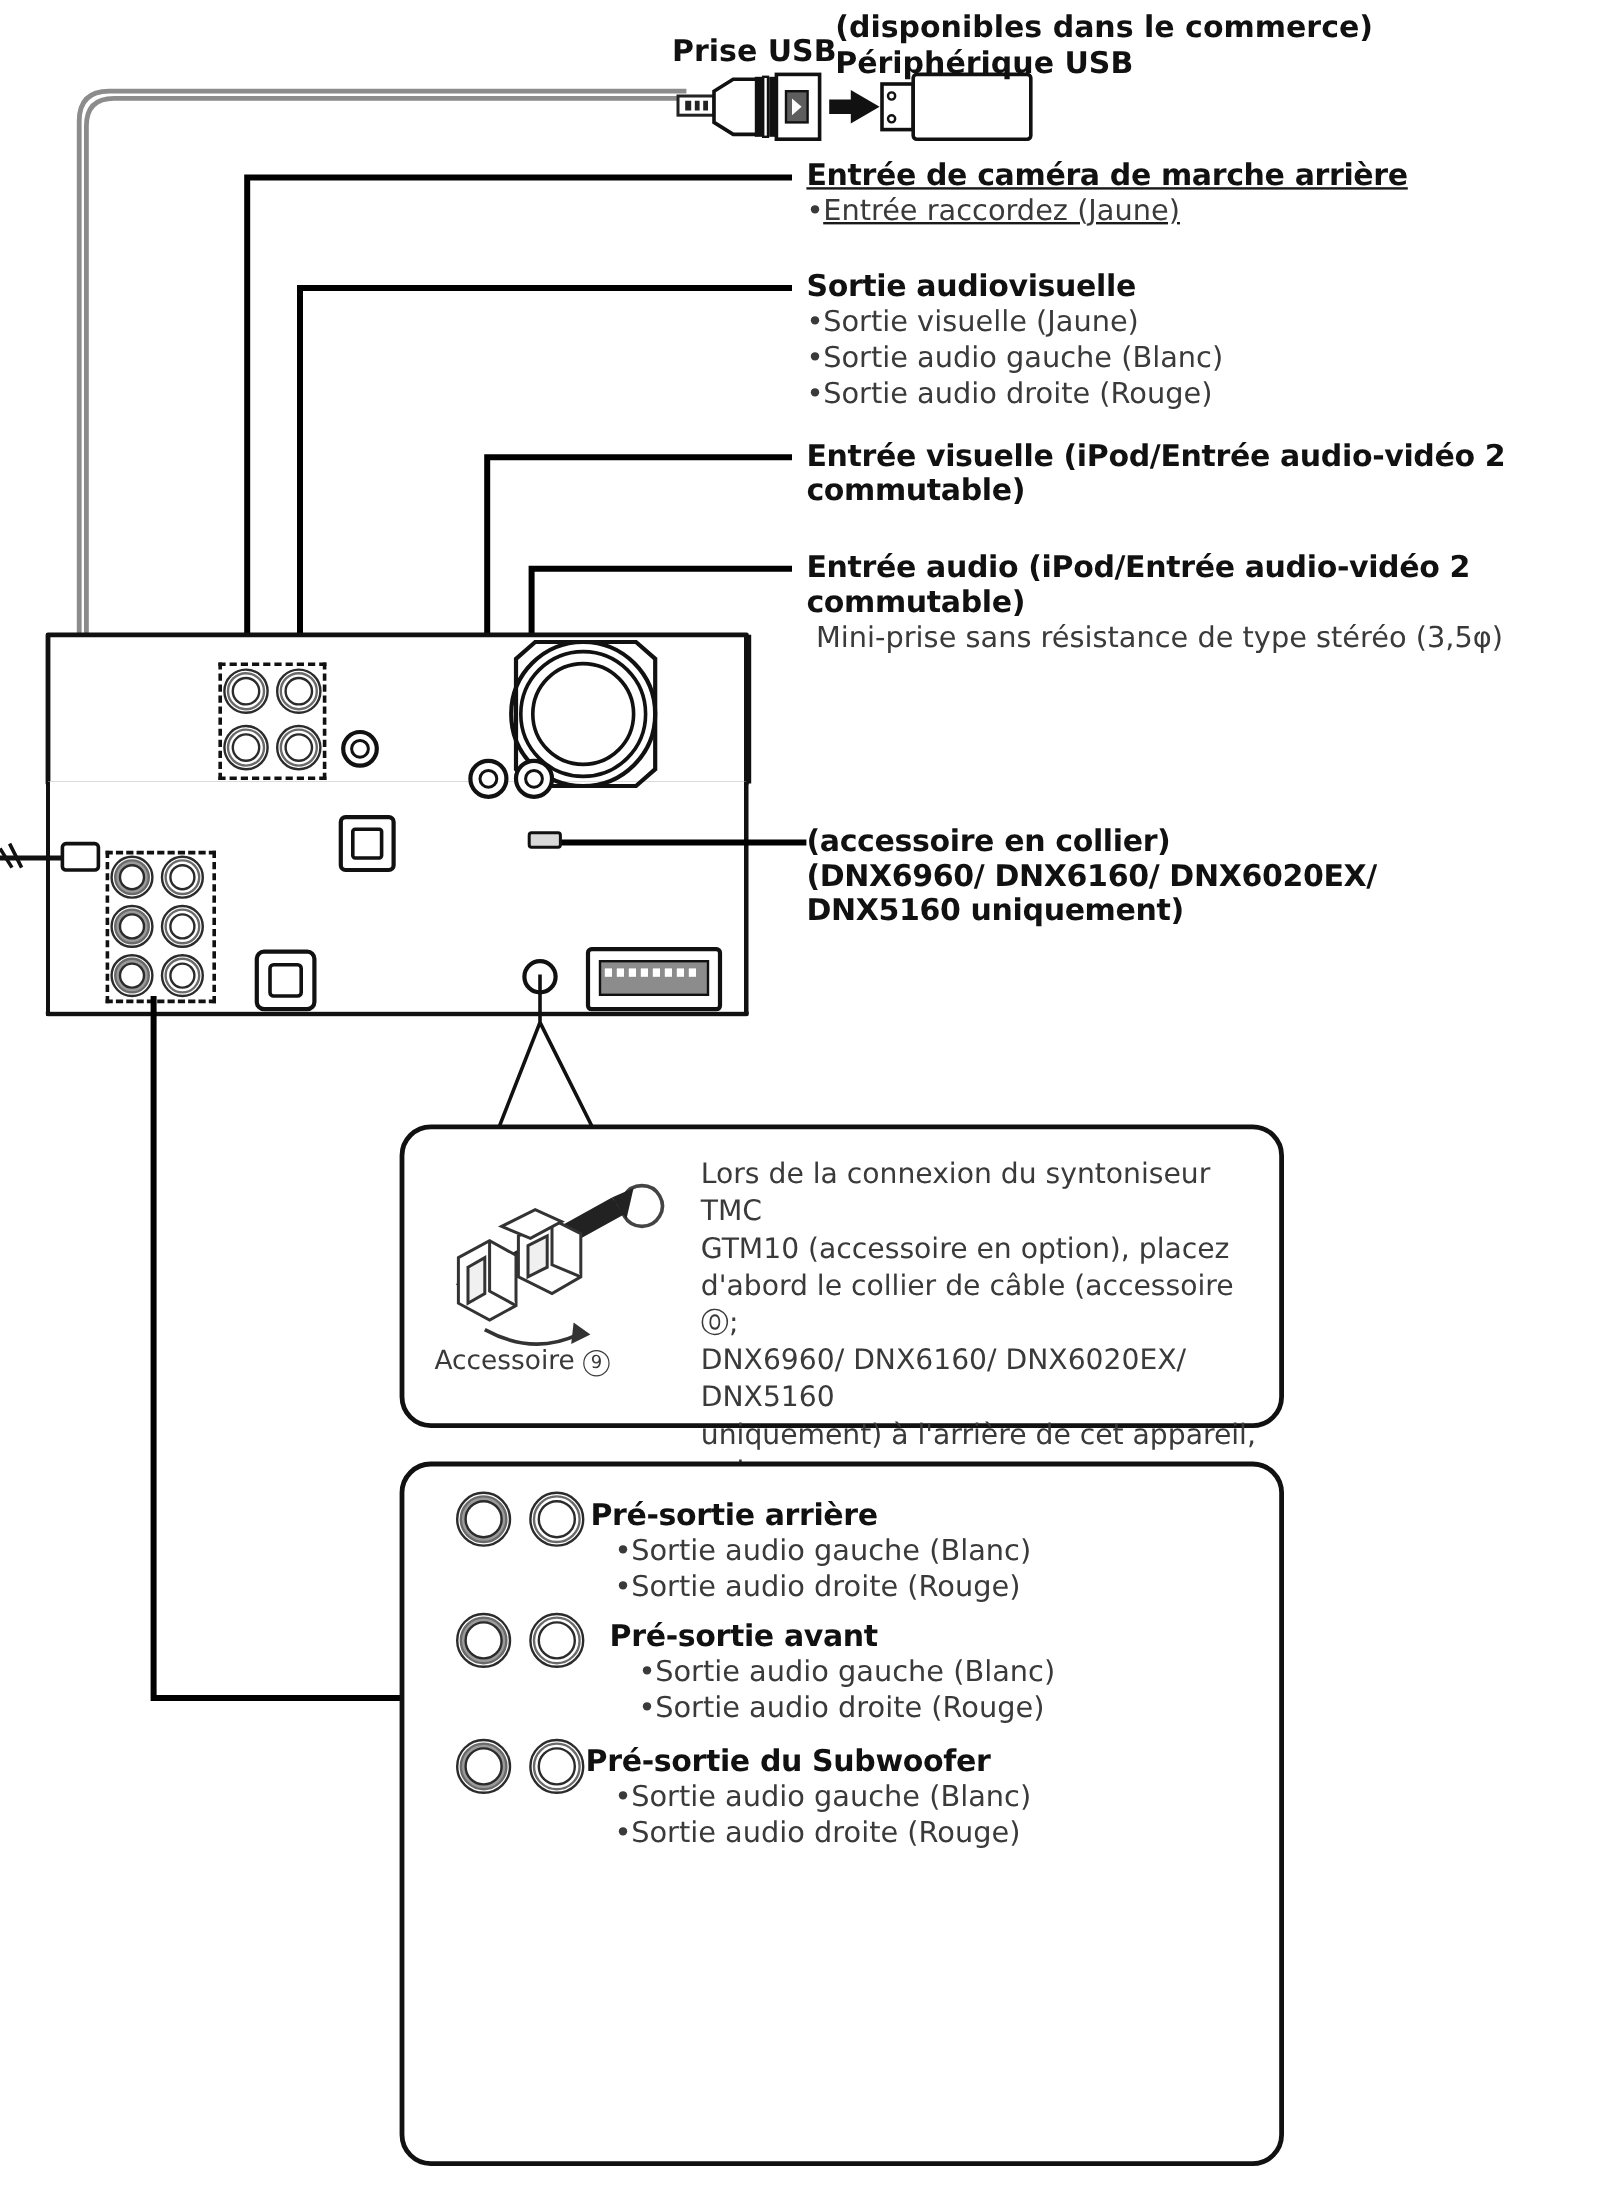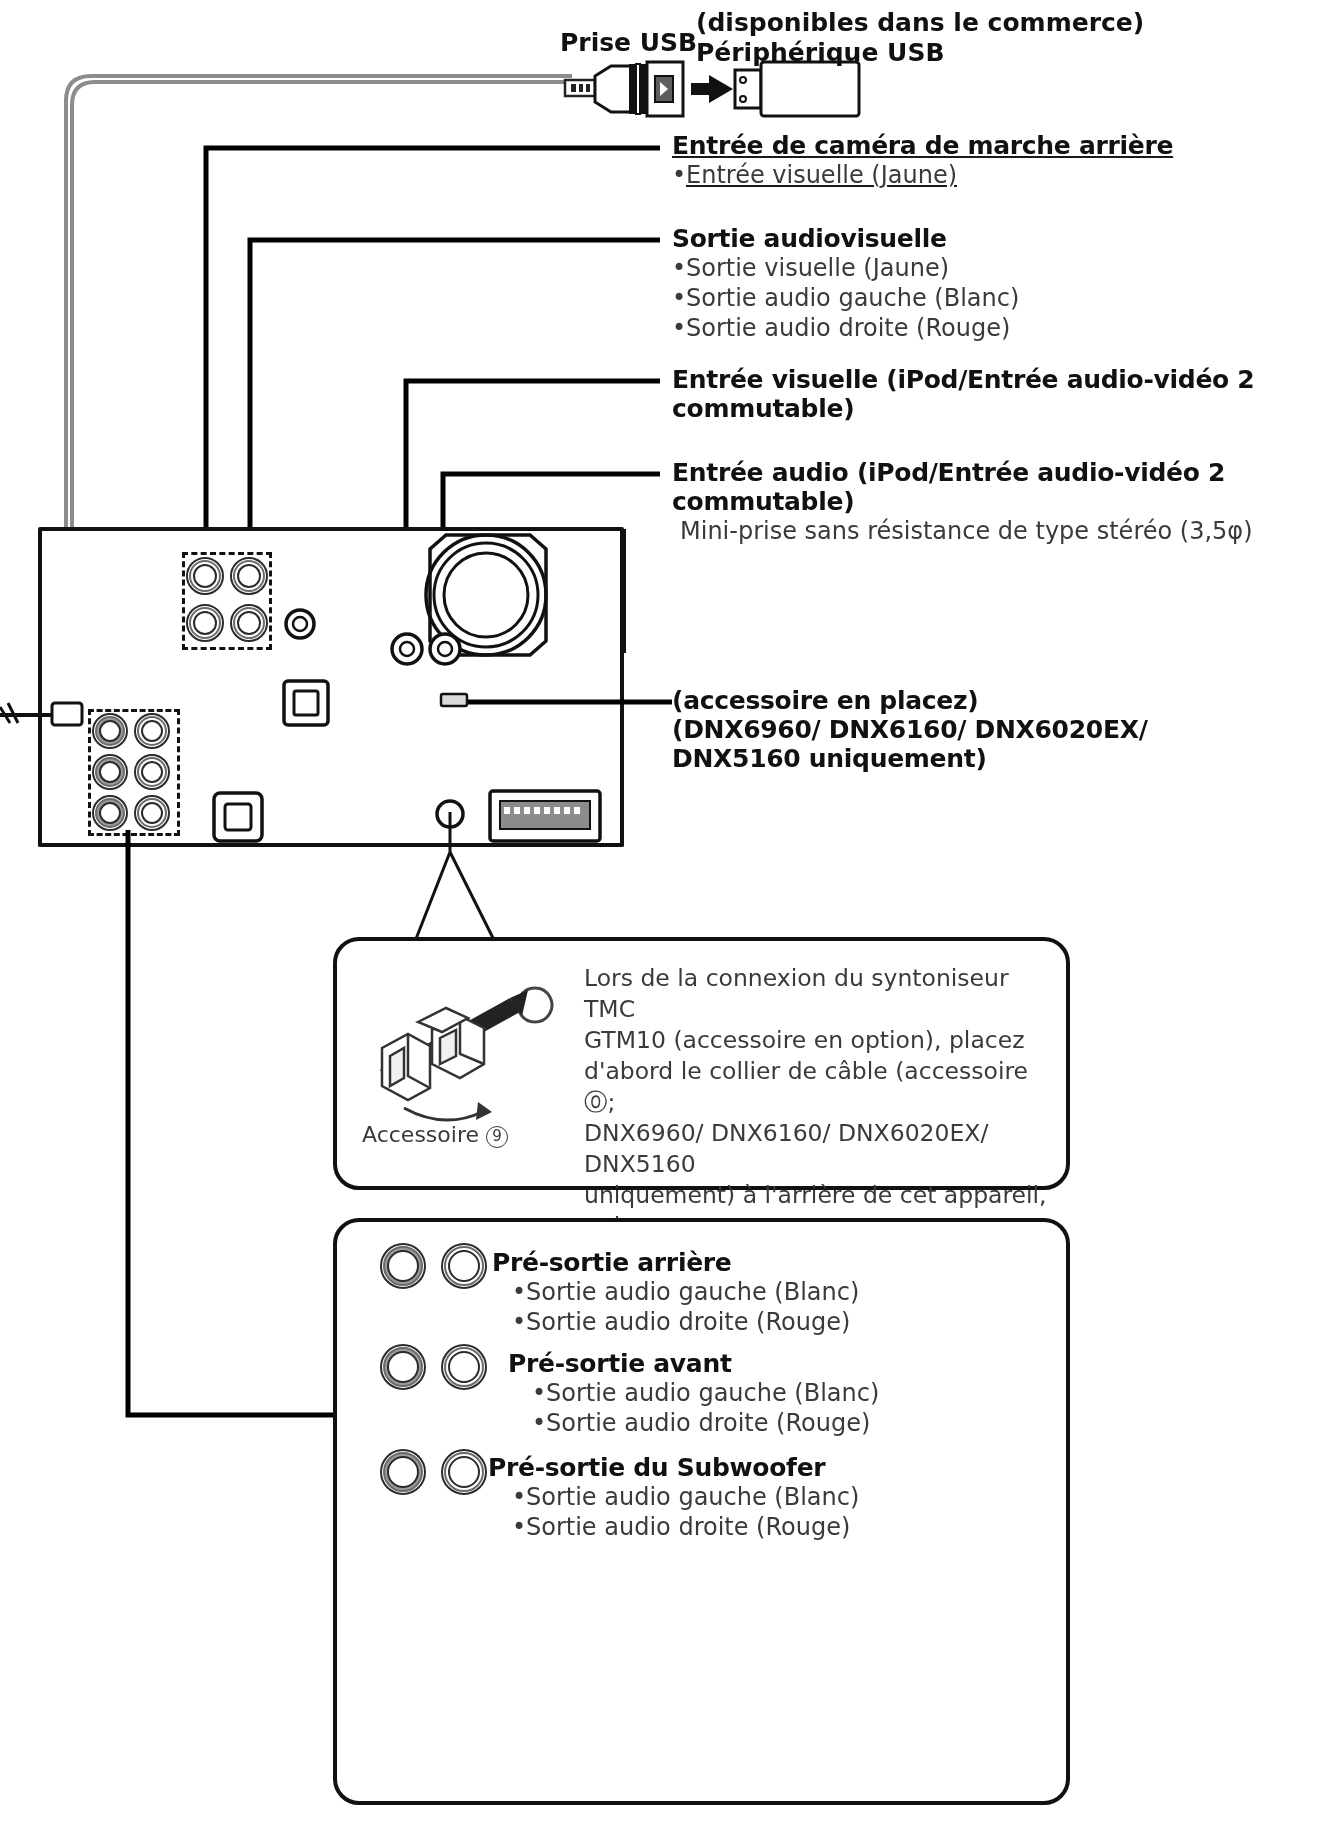--- a/index.html
+++ b/index.html
@@ -95,21 +95,21 @@
 
   <path d="M660 240 L250 240 L250 560" fill="none" stroke="#000" stroke-width="5"></path>
 
   <path d="M660 381 L406 381 L406 635" fill="none" stroke="#000" stroke-width="5"></path>
 
   <path d="M660 474 L443 474 L443 635" fill="none" stroke="#000" stroke-width="5"></path>
 </svg>
 
 <div class="abs" style="left:672px;top:131px;width:640px;text-decoration:underline;">
   <div class="hd">Entrée de caméra de marche arrière</div>
-  <div class="sub"><span class="bul">•</span><span>Entrée visuelle (Jaune)</span></div>
+  <div class="sub"><span class="bul">•</span><span>Entrée raccordez (Jaune)</span></div>
 </div>
 
 <div class="abs" style="left:672px;top:224px;width:640px;">
   <div class="hd">Sortie audiovisuelle</div>
   <div class="sub"><span class="bul">•</span><span>Sortie visuelle (Jaune)</span></div>
   <div class="sub"><span class="bul">•</span><span>Sortie audio gauche (Blanc)</span></div>
   <div class="sub"><span class="bul">•</span><span>Sortie audio droite (Rouge)</span></div>
 </div>
 
 <div class="abs" style="left:672px;top:365px;width:650px;">
@@ -179,21 +179,21 @@
 <svg class="abs" style="left:440px;top:680px;" width="240" height="40" viewBox="0 0 240 40">
   <line x1="0" y1="22" x2="232" y2="22" stroke="#000" stroke-width="5"></line>
 </svg>
 <div class="abs" style="left:440px;top:690px;">
   <svg width="30" height="22" viewBox="0 0 30 22">
       <rect x="1" y="4" width="26" height="12" rx="2" fill="#d9d9d9" stroke="#111" stroke-width="2.5"></rect>
     </svg>
 </div>
 
 <div class="abs" style="left:672px;top:686px;width:640px;">
-  <div class="hd">(accessoire en placez)</div>
+  <div class="hd">(accessoire en collier)</div>
   <div class="hd">(DNX6960/ DNX6160/ DNX6020EX/</div>
   <div class="hd">DNX5160 uniquement)</div>
 </div>
 
 <div class="abs" style="left:38px;top:651px;">
   <svg width="590" height="200" viewBox="0 0 590 200">
 
     <path d="M-38 64 L22 64" stroke="#111" stroke-width="4" fill="none"></path>
     <rect x="14" y="52" width="30" height="22" rx="3" fill="#fff" stroke="#111" stroke-width="3"></rect>
     <path d="M-38 56 l10 16 M-30 52 l10 20" stroke="#111" stroke-width="3"></path>

